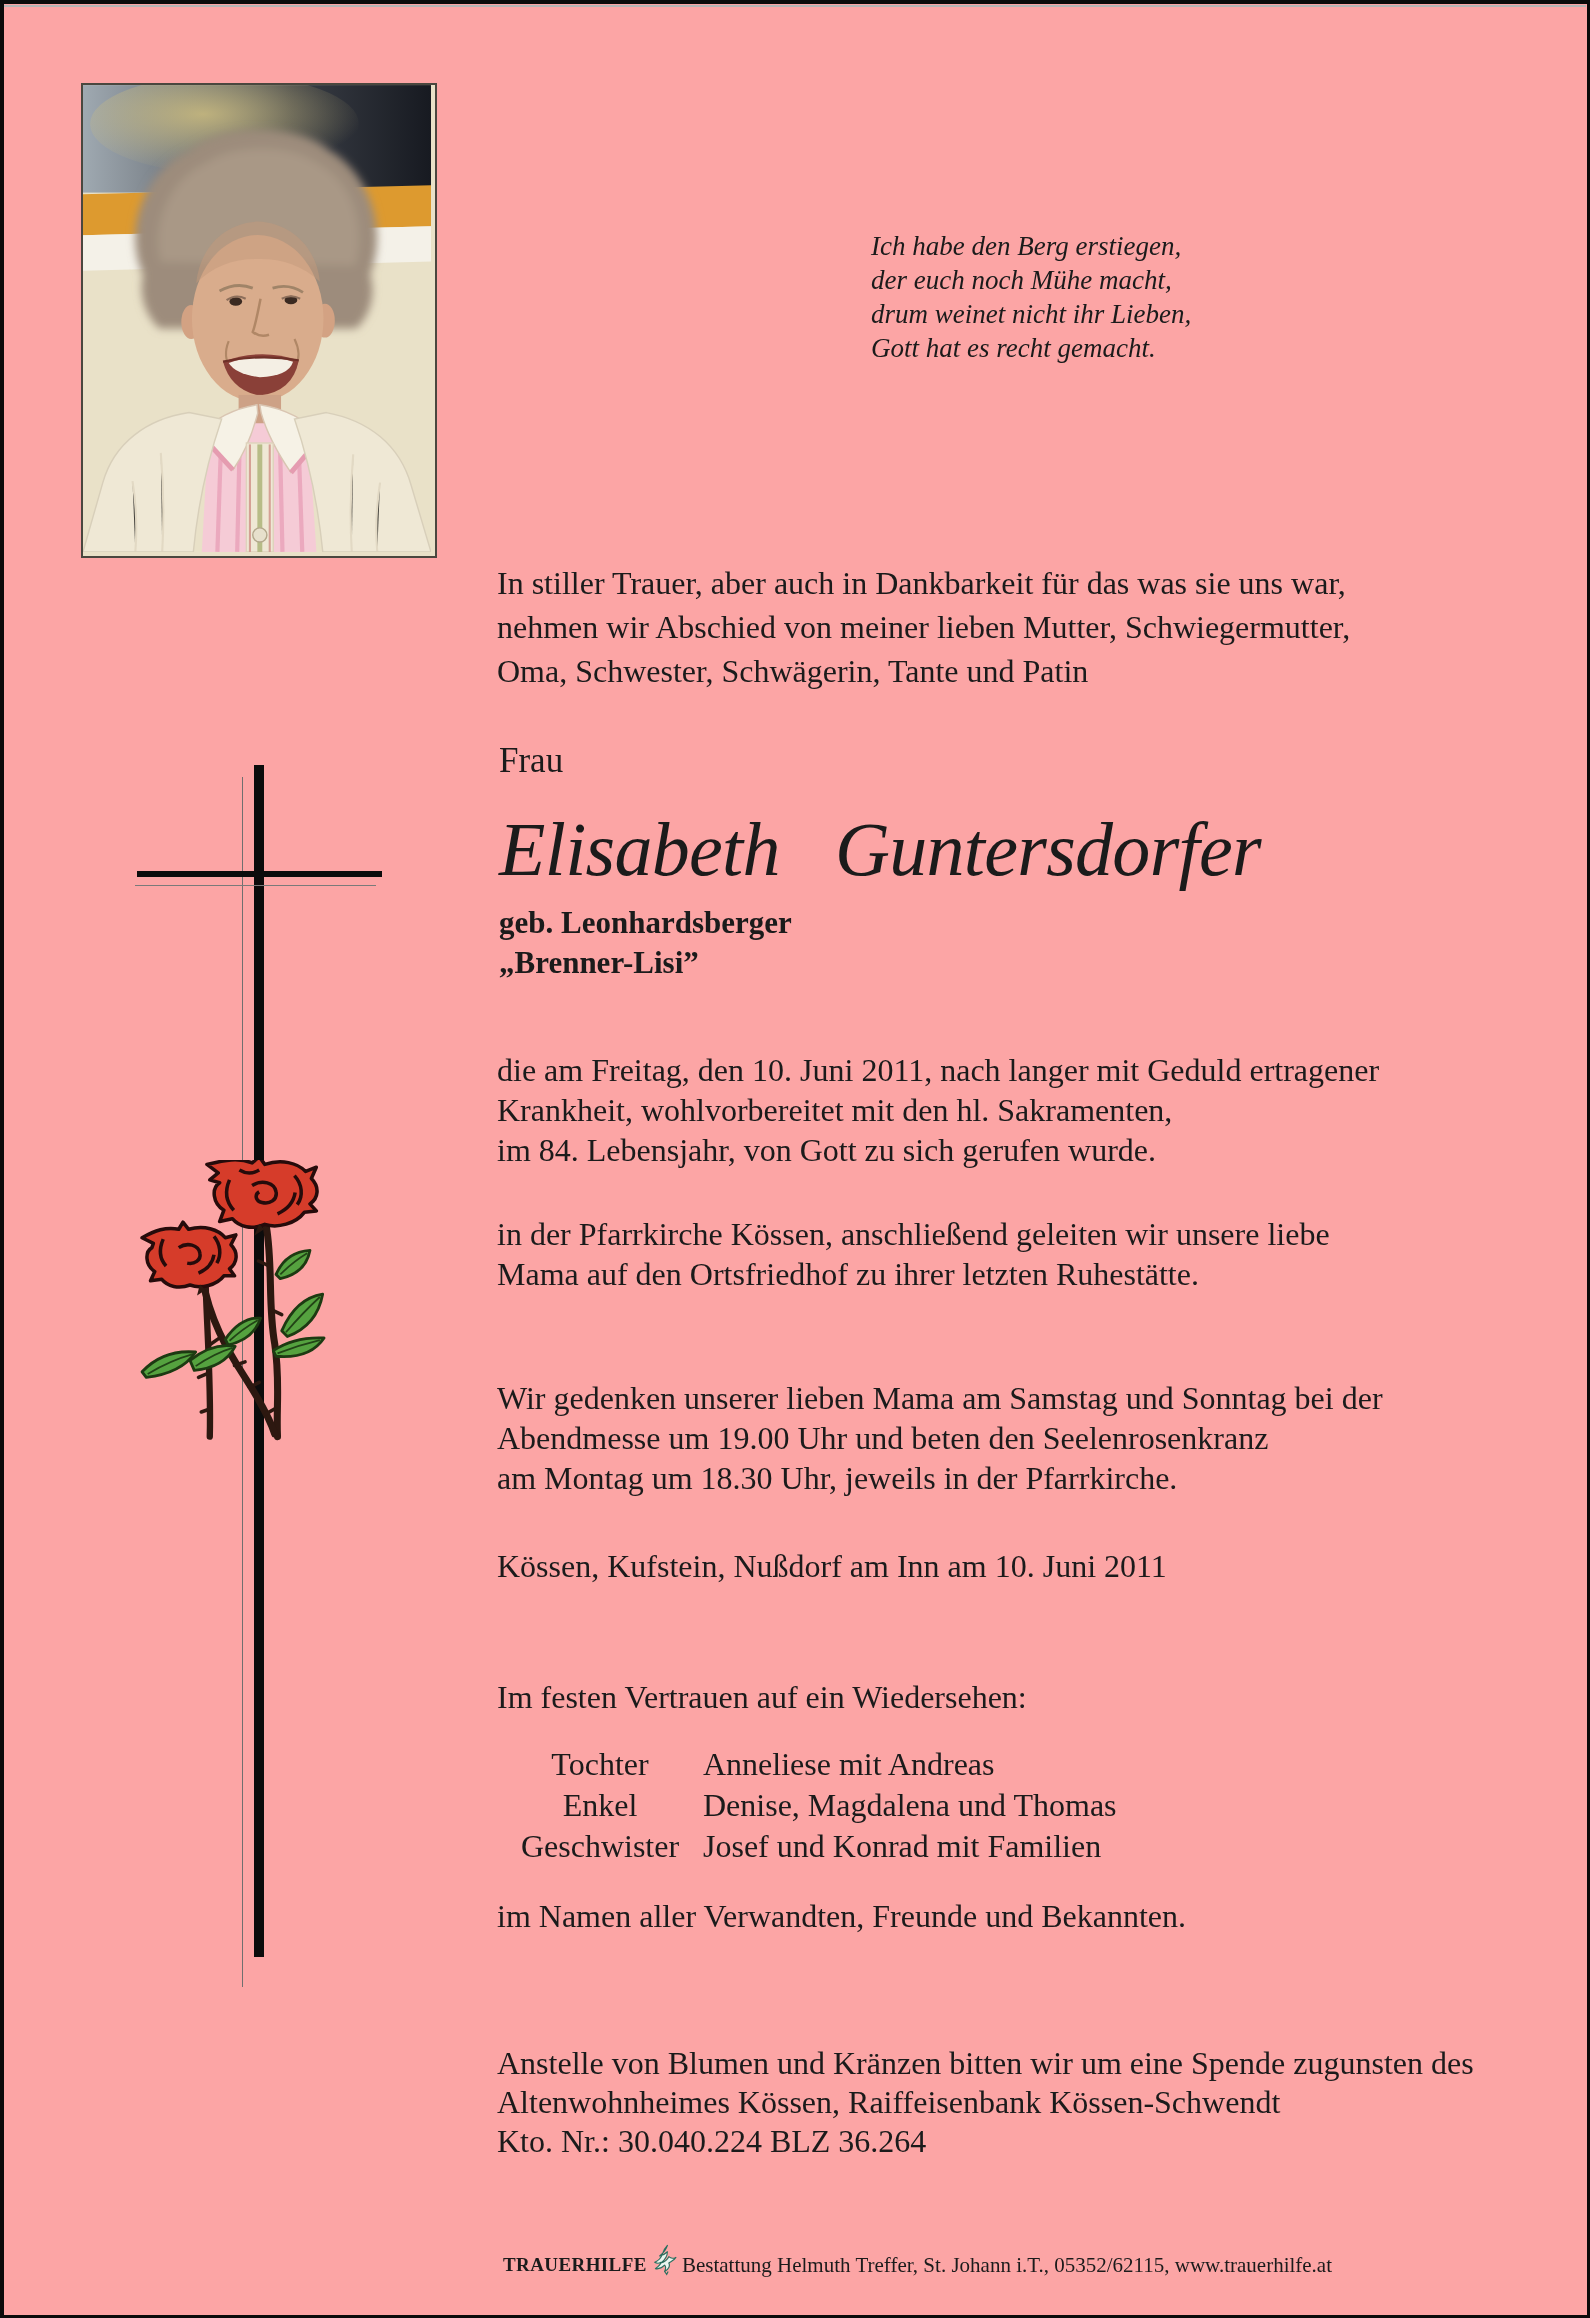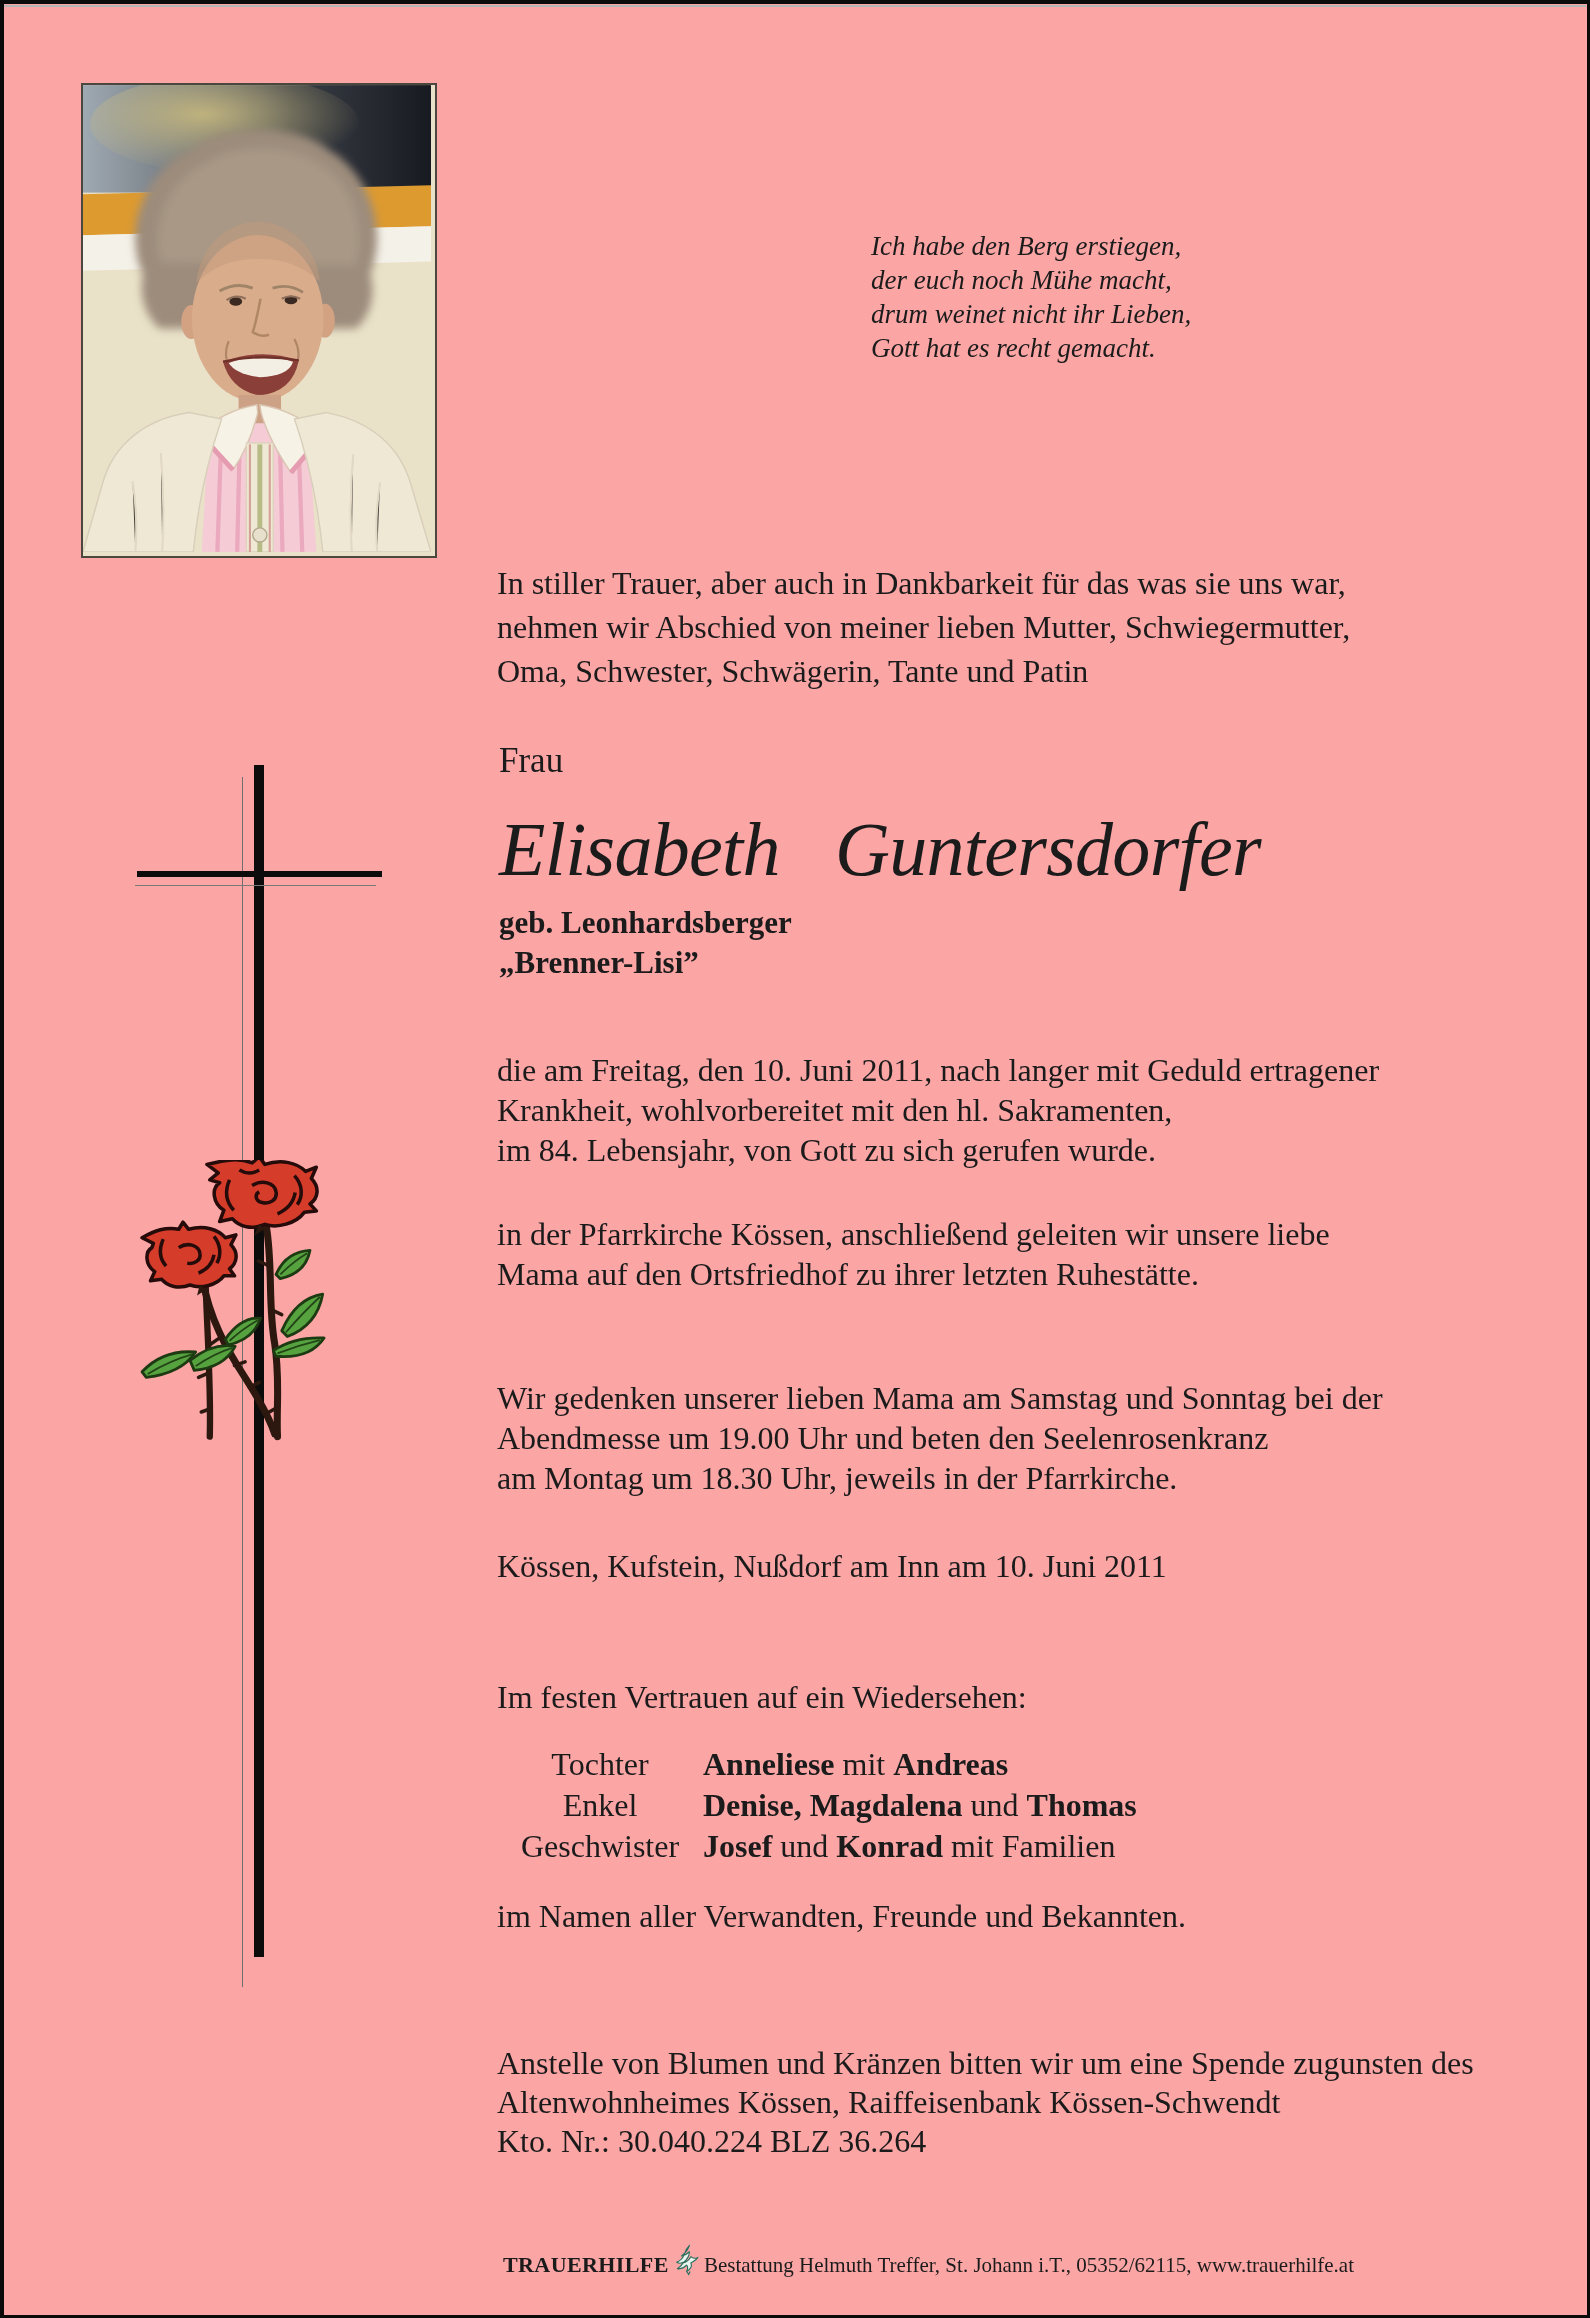--- a/index.html
+++ b/index.html
@@ -30,35 +30,35 @@
   .name{left:495px;top:800px;font-size:76px;line-height:90px;font-style:italic;word-spacing:37px;letter-spacing:-0.7px;}
   .subnames{left:495px;top:899px;font-size:31px;line-height:40px;font-weight:bold;}
   .death{left:493px;top:1046px;}
   .service{left:493px;top:1210px;}
   .memorial{left:493px;top:1374px;}
   .dateline{left:493px;top:1542px;}
   .trust{left:493px;top:1673px;}
   .family{left:493px;top:1740px;font-size:32px;}
   .family .row{display:flex;line-height:41px;text-align:center;}
   .family .lbl{width:206px;flex:0 0 206px;}
-  .family .bold{font-weight:bold;margin-top:28px;}
+  .family .bold{font-weight:normal;margin-top:28px;}
   .closing{left:493px;top:1892px;}
   .donation{left:493px;top:2040px;line-height:39px;}
 
   
   .cross-v{left:250px;top:761px;width:10px;height:1192px;background:#0c0c0c;}
   .cross-v-thin{left:238px;top:773px;width:1.4px;height:1210px;background:#6f6f6f;}
   .cross-h{left:133px;top:867px;width:245px;height:6.4px;background:#0c0c0c;}
   .cross-h-thin{left:131px;top:881px;width:241px;height:1.4px;background:#7a7a7a;}
 
   .roses{left:131px;top:1156px;width:194px;height:286px;}
 
   
   .footer{left:499px;top:2239px;display:flex;align-items:flex-end;}
-  .footer .brand{font-weight:bold;font-size:22px;letter-spacing:0.4px;line-height:21px;padding-bottom:2.8px;text-align:right;}
+  .footer .brand{font-weight:bold;font-size:19px;letter-spacing:0.4px;line-height:21px;padding-bottom:2.8px;text-align:right;}
   .footer .dove{margin:0 4.2px 0 7px;}
   .footer .ftext{font-size:21px;line-height:24px;padding-bottom:1.4px;}
 </style>
 </head>
 <body>
 
 <div id="card">
   <div class="inner-top-line"></div>
 
   <div class="photo">

